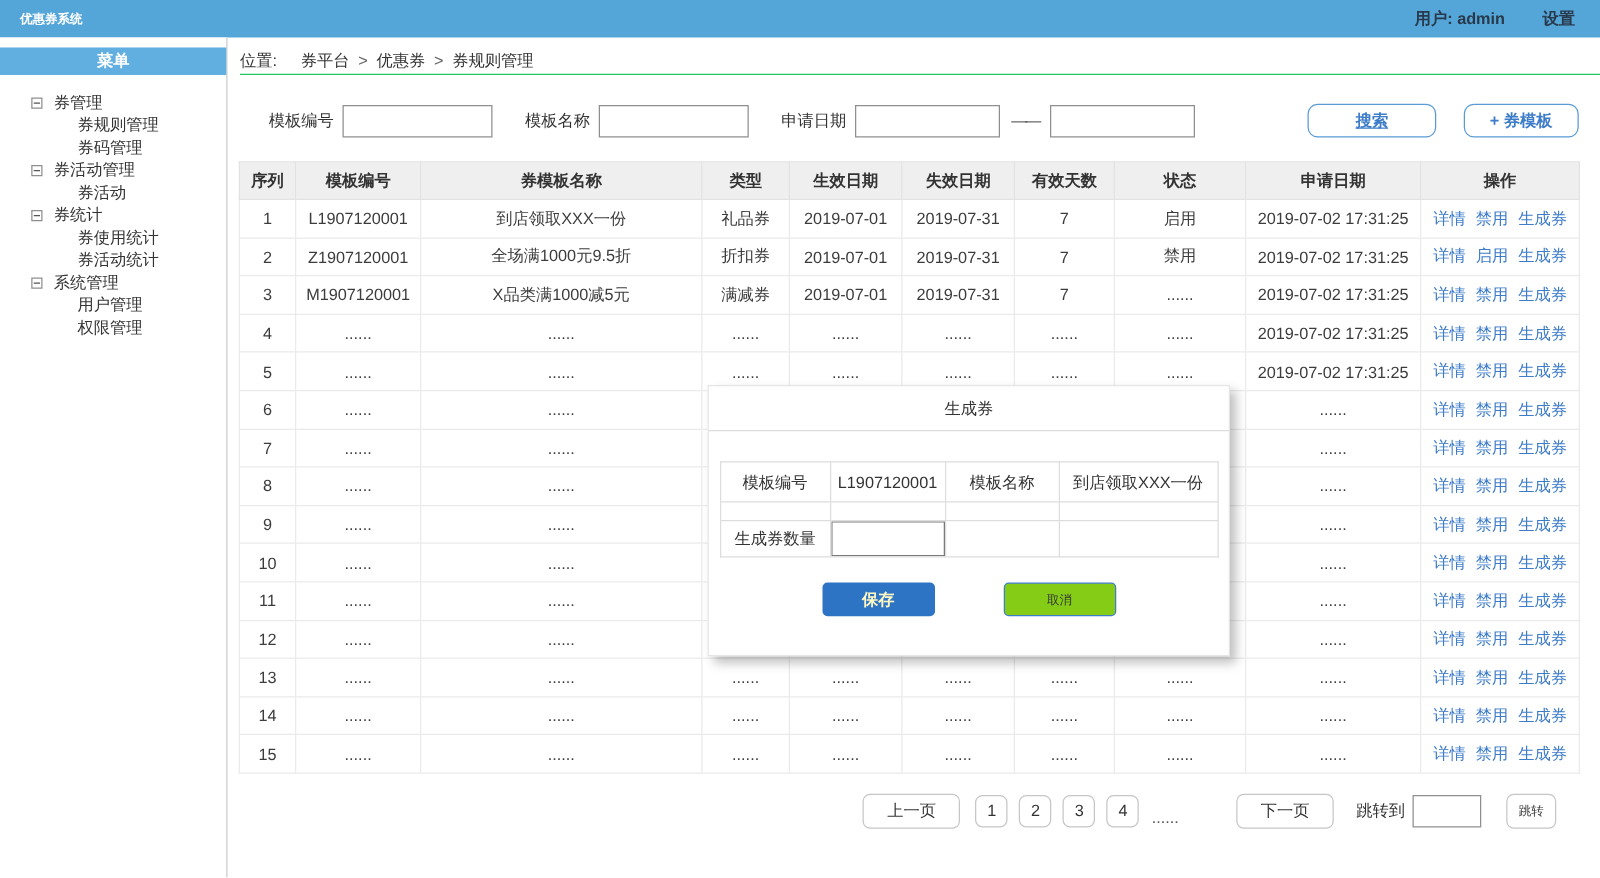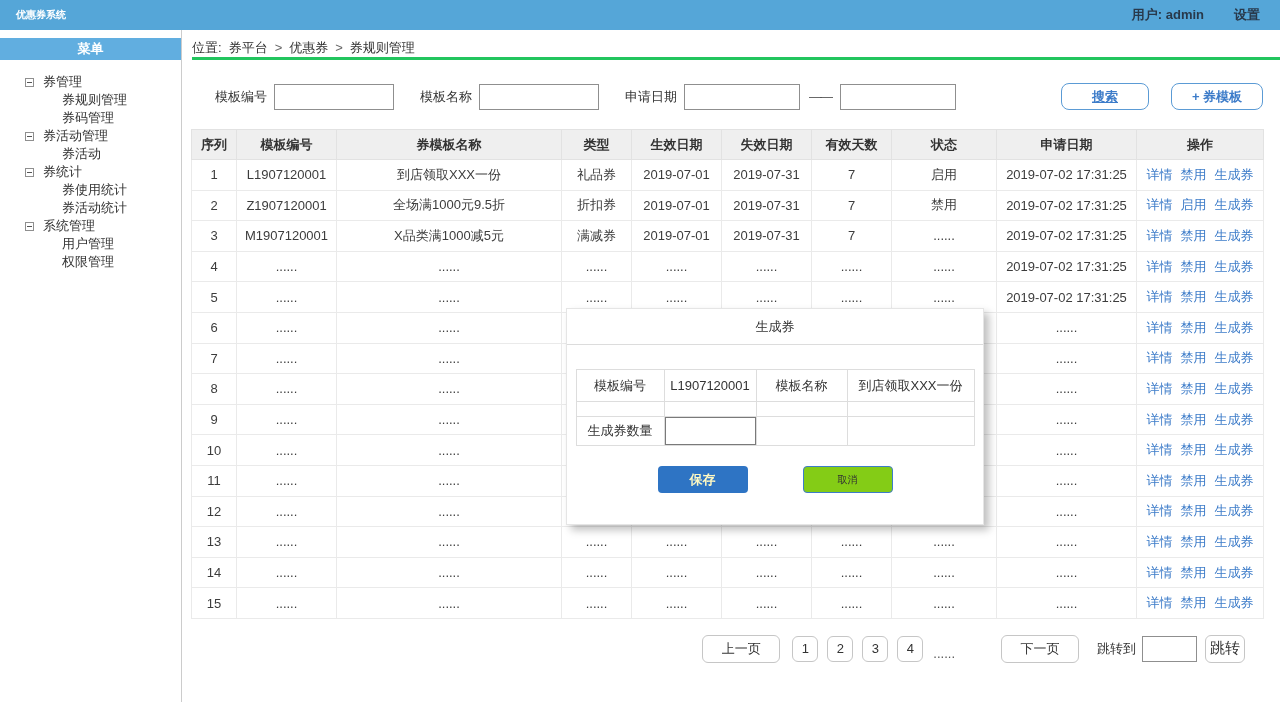--- a/index.html
+++ b/index.html
@@ -21,55 +21,55 @@
                font-weight:bold;text-align:center;}
   .tree{list-style:none;margin-top:13px;}
   .tree li{height:18px;line-height:18px;white-space:nowrap;}
   .tree-parent{display:flex;align-items:center;padding-left:25px;cursor:pointer;}
   .tree-icon{width:9px;height:9px;border:1px solid #8f8f8f;position:relative;margin-right:9px;flex:none;background:#fff;}
   .tree-icon::after{content:"";position:absolute;left:1px;right:1px;top:3px;height:1px;background:#555;}
   .tree-child{padding-left:62px;cursor:pointer;}
   .main-col{flex:1;min-width:0;}
   
   .breadcrumb-row{height:30px;padding:8px 0 0 10px;}
-  .breadcrumb-inner{height:22px;border-bottom:3px solid #22c55e;display:flex;align-items:center;gap:7px;}
+  .breadcrumb-inner{height:22px;border-bottom:1px solid #22c55e;display:flex;align-items:center;gap:19px;}
   .crumb{cursor:pointer;}
   .crumb-sep{color:#666;}
   
   .content{padding-left:9px;}
   .search-bar{display:flex;align-items:center;margin:23px 17px 0 24px;height:27px;}
   .field{display:flex;align-items:center;}
   .field + .field{margin-left:26px;}
   .field label{margin-right:7px;}
   .text-input{width:120px;height:26px;border:1px solid #8f8f8f;background:#fff;}
   .date-input{width:116px;}
   .dash{margin:0 9px;color:#555;letter-spacing:-2px;}
   .btn-blue-outline{height:27px;border:1px solid #5b9bd5;border-radius:8px;background:#fff;
        color:var(--link);font-size:13px;font-weight:bold;cursor:pointer;
        font-family:"Liberation Sans","DejaVu Sans",sans-serif;}
-  .search-btn{margin-left:auto;width:88px;text-decoration:underline;}
+  .search-btn{margin-left:auto;width:103px;text-decoration:underline;}
   .add-btn{margin-left:22px;width:92px;}
   
   .data-table{border-collapse:collapse;table-layout:fixed;width:1072px;margin-top:19px;text-align:center;}
   .data-table th{background:#efefef;height:30px;border:1px solid #e2e2e2;font-weight:bold;color:#333;font-size:13px;}
   .data-table td{height:30.6px;border:1px solid #eaeaea;color:#3c3c3c;overflow:hidden;white-space:nowrap;}
   .action-link{color:var(--link);margin:0 4px;cursor:pointer;}
   
   .pagination{display:flex;align-items:center;justify-content:flex-end;margin:16px 35px 0 0;}
   .nav-btn{width:78px;height:28px;border:1px solid #c6c6c6;border-radius:6px;background:#fff;
        font-size:13px;color:#333;cursor:pointer;font-family:"Liberation Sans","DejaVu Sans",sans-serif;}
   .pages{display:flex;gap:9px;margin-left:12px;}
   .page-btn{width:26px;height:26px;border:1px solid #c6c6c6;border-radius:6px;background:#fff;
        font-size:13px;color:#333;cursor:pointer;font-family:"Liberation Sans","DejaVu Sans",sans-serif;}
   .page-ellipsis{margin:10px 0 0 10px;color:#555;}
   .next-btn{margin-left:46px;}
   .jump-label{margin-left:18px;}
   .jump-input{width:55px;height:26px;border:1px solid #8f8f8f;margin-left:6px;}
   .jump-btn{width:40px;height:28px;border:1px solid #c6c6c6;border-radius:6px;background:#fff;
-       margin-left:8px;font-size:15px;color:#333;cursor:pointer;font-family:"Liberation Sans","DejaVu Sans",sans-serif;}
+       margin-left:20px;font-size:10px;color:#333;cursor:pointer;font-family:"Liberation Sans","DejaVu Sans",sans-serif;}
   
   .modal{position:absolute;left:566px;top:308px;width:418px;height:217px;background:#fff;
        border:1px solid #e5e5e5;box-shadow:5px 5px 8px rgba(0,0,0,0.25);z-index:10;}
   .modal-title{height:36px;line-height:36px;text-align:center;border-bottom:1px solid #dcdcdc;color:#333;}
   .modal-table{border-collapse:collapse;table-layout:fixed;margin:24px auto 0;width:398px;text-align:center;}
   .modal-table td{border:1px solid #ddd;color:#333;overflow:hidden;white-space:nowrap;}
   .mrow1 td{height:32px;}
   .mrow2 td{height:15px;}
   .mrow3 td{height:29px;}
   .qty-input{display:block;width:100%;height:28px;border:1px solid #7a7a7a;}

